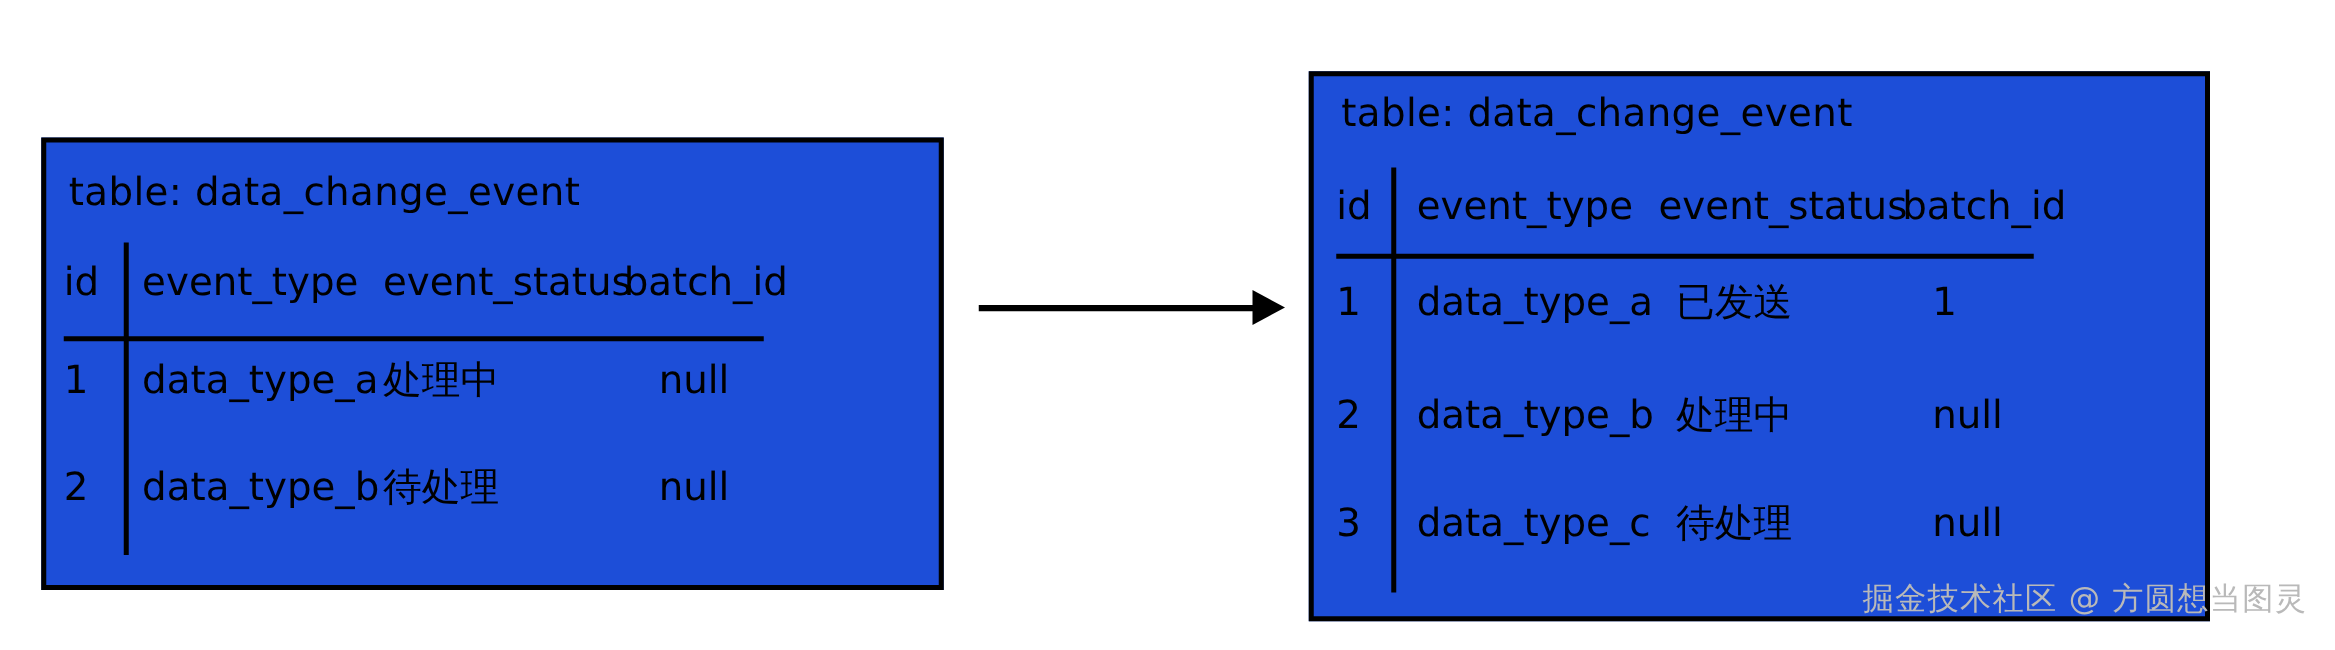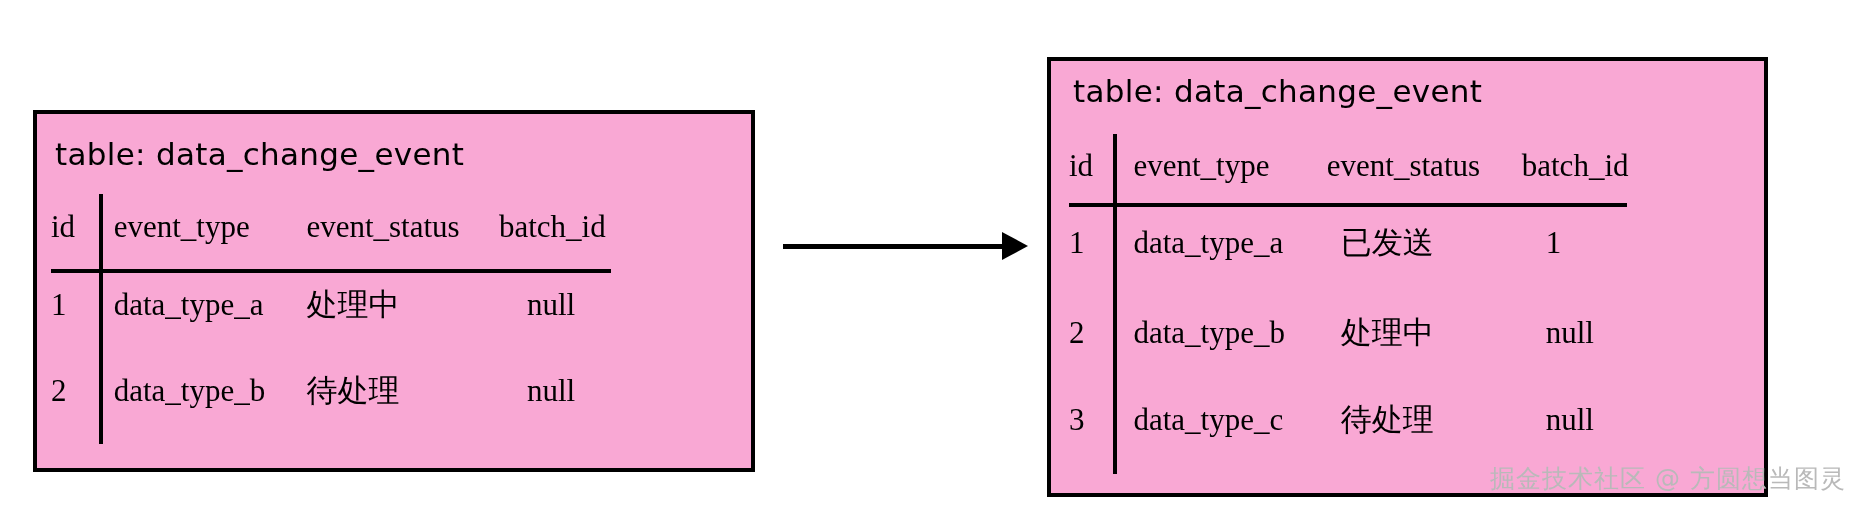--- a/index.html
+++ b/index.html
@@ -13,42 +13,41 @@
     position: relative;
     overflow: hidden;
     font-family: "DejaVu Sans", sans-serif;
   }
 
   
   .table-box {
     position: absolute;
     box-sizing: border-box;
     border: 4px solid #000000;
-    background: #f9a8d4;
+    background: #1d4ed8;
     padding-left: 15px;
   }
 
   #left-box  { left: 33px;  top: 110px; width: 722px; height: 362px; }
   #right-box { left: 1047px; top: 57px; width: 721px; height: 440px; }
 
   .table-caption {
     position: absolute;
     color: #000000;
     white-space: nowrap;
     font-size: 31px;
     letter-spacing: 0.3px;
   }
 
   
   .grid {
     position: absolute;
     border-collapse: collapse;
     table-layout: fixed;
     white-space: nowrap;
-    font-family: Liberation Serif, serif;
   }
   .grid td {
     padding: 0;
     vertical-align: middle;
     font-size: 31px;
     color: #000000;
     line-height: 1;
     white-space: nowrap;
   }
 

